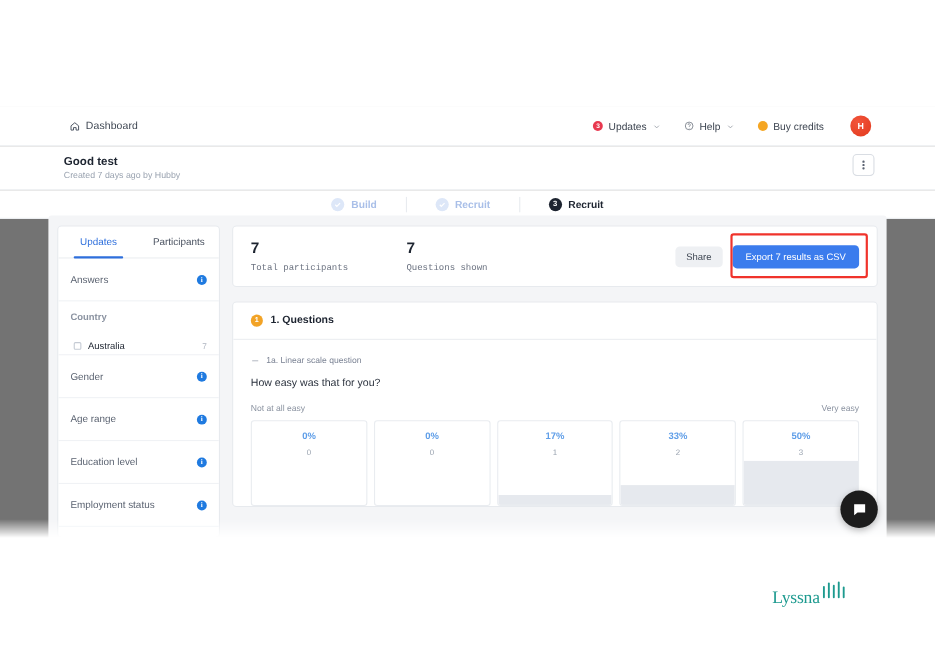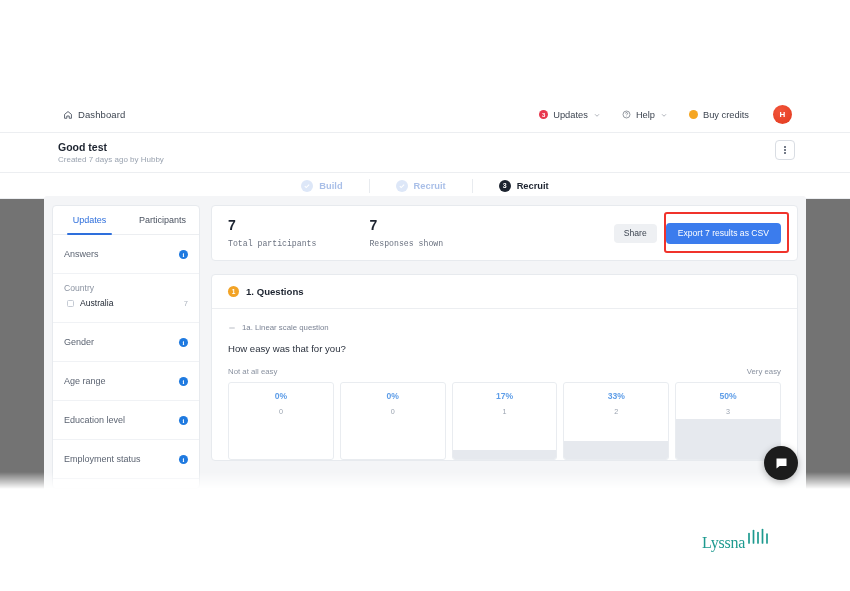--- a/index.html
+++ b/index.html
@@ -121,21 +121,21 @@
     padding:0 11px; border-bottom:1px solid #f0f2f5;
     font-size:9px; color:#5c6472;gap:13px;
   }
   .info-badge {
     margin-left:auto; width:9px; height:9px; border-radius:50%;
     background:#1f7ae0; color:#fff; font-size:6.5px; font-weight:700;
     display:flex; align-items:center; justify-content:center;
     font-family:"Liberation Serif", serif;
   }
   .side-group { padding:9px 11px 0; border-bottom:1px solid #f0f2f5; height:49px; }
-  .side-group-lbl { font-size:8.6px; color:#8b93a1; margin-bottom:5px; }
+  .side-group-lbl { font-size:8.6px; color:#8b93a1; margin-bottom:16px;font-weight:bold; }
   .side-opt { display:flex; align-items:center; gap:6px; padding-left:3px; }
   .cbox { width:7px; height:7px; border:1px solid #c5cbd4; border-radius:1.5px; background:#fff; }
   .side-opt-lbl { font-size:8.6px; color:#1d2430; }
   .side-opt-cnt { margin-left:auto; font-size:7.5px; color:#aeb5c0; }
 
   
   .main { position:absolute; left:167px; top:9px; width:587px; }
   .card {
     background:#fff; border:1px solid #e7eaee; border-radius:4px;
   }
@@ -346,21 +346,21 @@
 
     <div class="main">
 
       <div class="card stats-card">
         <div class="stat">
           <div class="stat-num">7</div>
           <div class="stat-lbl">Total participants</div>
         </div>
         <div class="stat">
           <div class="stat-num">7</div>
-          <div class="stat-lbl">Responses shown</div>
+          <div class="stat-lbl">Questions shown</div>
         </div>
 
         <div class="stats-actions">
           <button class="btn-share">
             <span>Share</span>
           </button>
           <button class="btn-export">
             <span>Export 7 results as CSV</span>
           </button>
           <div class="hl-box"></div>

